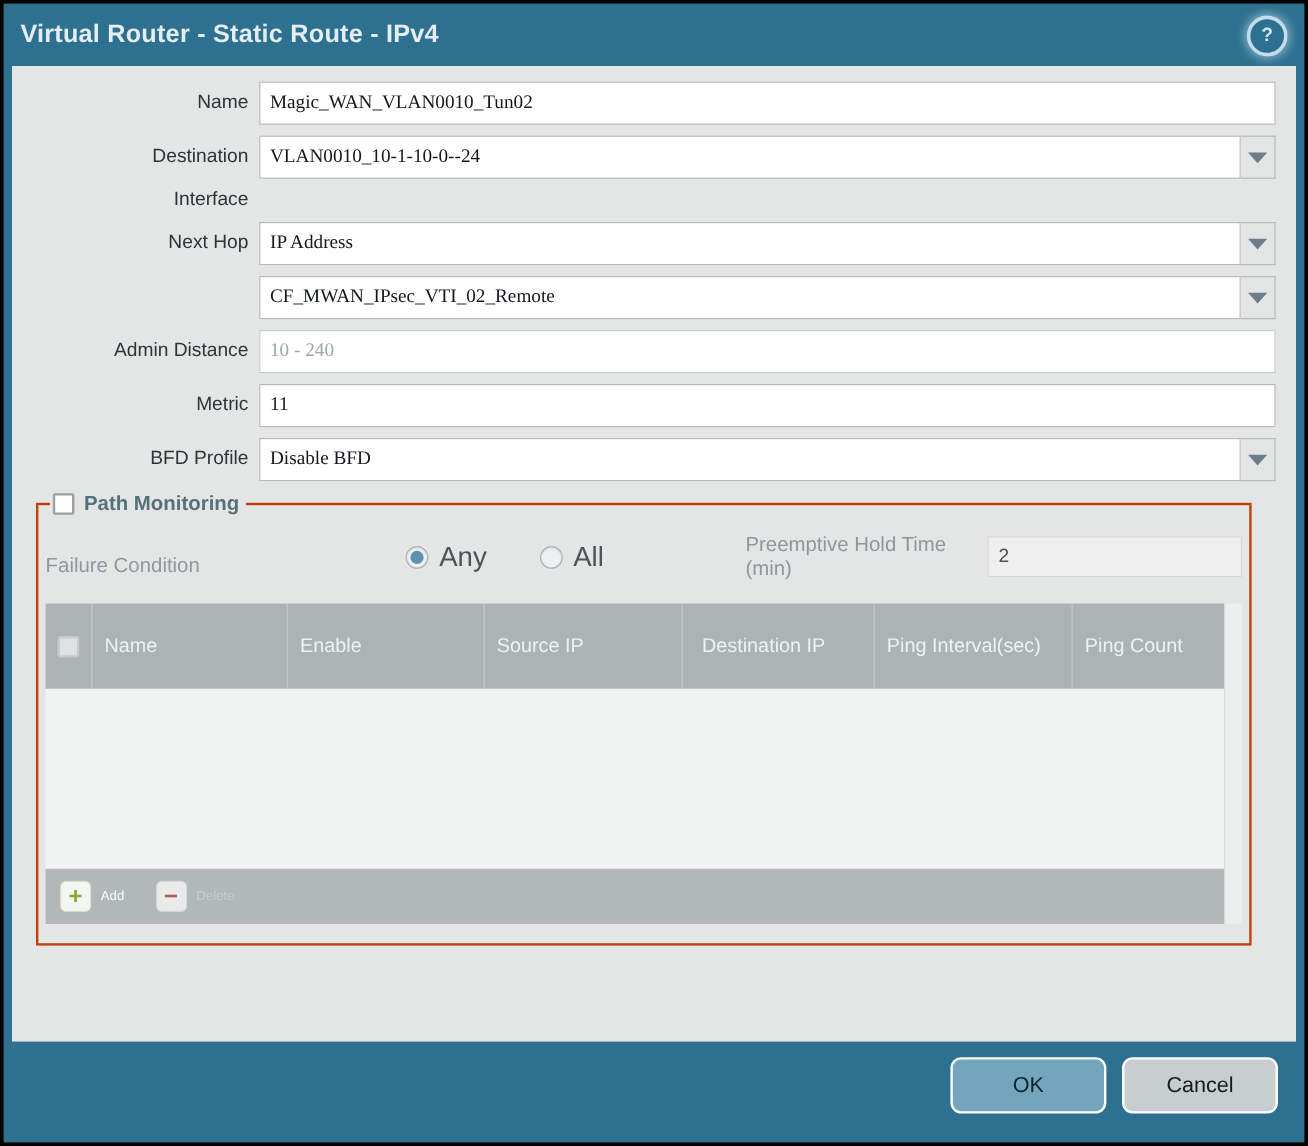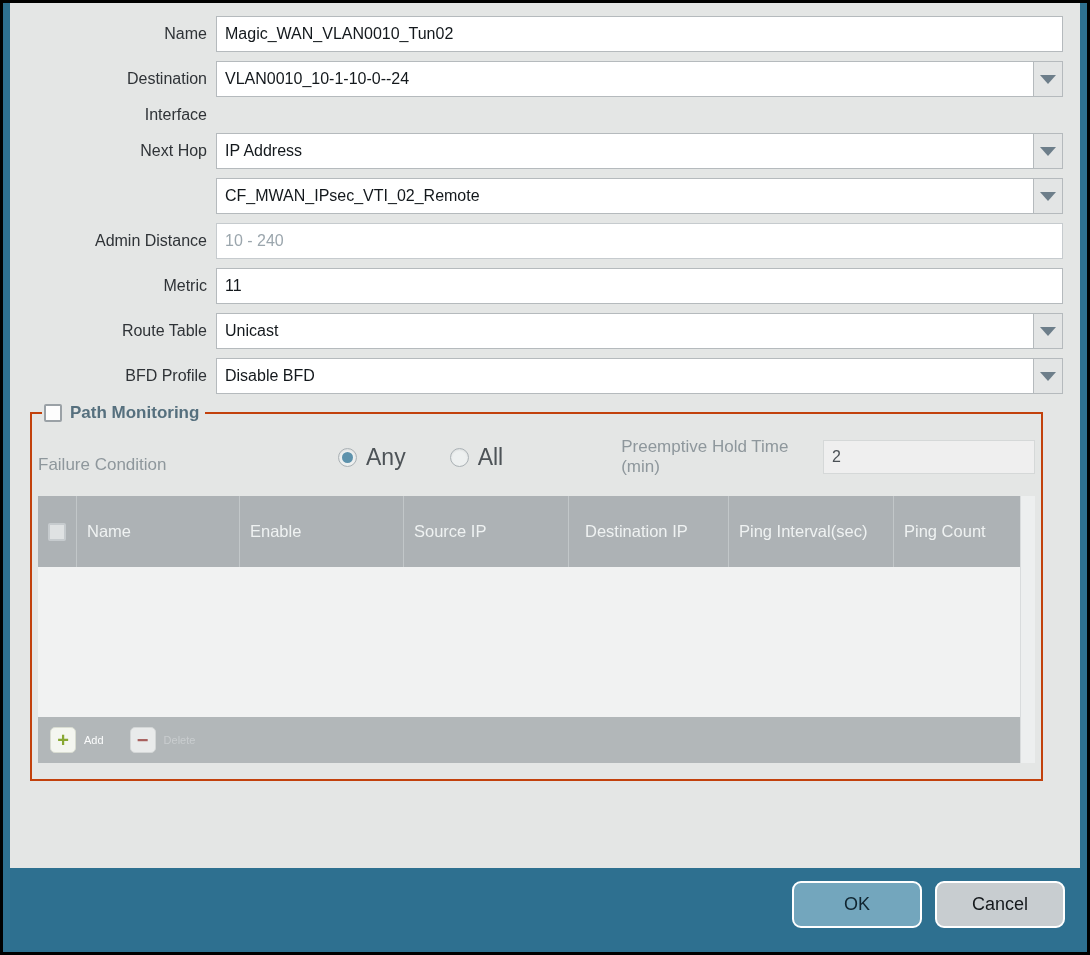--- a/index.html
+++ b/index.html
@@ -32,21 +32,21 @@
     padding:13px 17px 0 0;box-sizing:border-box;overflow:hidden;
   }
   .form-row{display:flex;align-items:center;margin-bottom:9px;}
   .form-row .lbl{
     width:197px;flex:0 0 197px;text-align:right;padding-right:9px;
     color:#2f3337;font-size:16px;white-space:nowrap;
   }
   .field{flex:1 1 auto;display:flex;height:36px;}
   .field input{
     flex:1 1 auto;height:36px;box-sizing:border-box;border:1px solid #b5babd;
-    background:#fff;font-family:Liberation Sans, sans-serif;font-size:16px;
+    background:#fff;font-family:Liberation Serif, serif;font-size:16px;
     color:#13181c;padding:0 8px;outline:none;
   }
   .field input::placeholder{color:#9ba6ad;opacity:1;}
   .field input.soft{border-color:#c6cbce;}
   .combo-btn{
     flex:0 0 29px;width:29px;height:36px;box-sizing:border-box;
     background:#e3e5e5;border:1px solid #b5babd;border-left:none;
     display:flex;align-items:center;justify-content:center;cursor:pointer;
   }
   .tri{width:0;height:0;border-left:8px solid transparent;border-right:8px solid transparent;border-top:9px solid #6d7e8a;}
@@ -123,20 +123,24 @@
   }
   .btn-ok{background:#73a6bd;color:#102530;}
   .btn-cancel{background:#c8cdd0;color:#15191c;}
 </style>
 </head>
 <body>
 
 <div class="screen">
   <div class="frame">
 
+    <div class="titlebar">
+      <span class="title">Virtual Router - Static Route - IPv4</span>
+      <span class="help">?</span>
+    </div>
 
     <div class="dialog-body">
 
       <div class="form-row">
         <span class="lbl">Name</span>
         <div class="field">
           <input type="text" value="Magic_WAN_VLAN0010_Tun02" style="">
         </div>
       </div>
 
@@ -181,29 +185,20 @@
         </div>
       </div>
 
       <div class="form-row">
         <span class="lbl">Metric</span>
         <div class="field">
           <input type="text" value="11" style="">
         </div>
       </div>
 
-      <div class="form-row">
-        <span class="lbl">Route Table</span>
-        <div class="field">
-          <input type="text" value="Unicast" style="">
-          <span class="combo-btn">
-              <span class="tri"></span>
-            </span>
-        </div>
-      </div>
 
       <div class="form-row">
         <span class="lbl">BFD Profile</span>
         <div class="field">
           <input type="text" value="Disable BFD" style="">
           <span class="combo-btn">
               <span class="tri"></span>
             </span>
         </div>
       </div>

